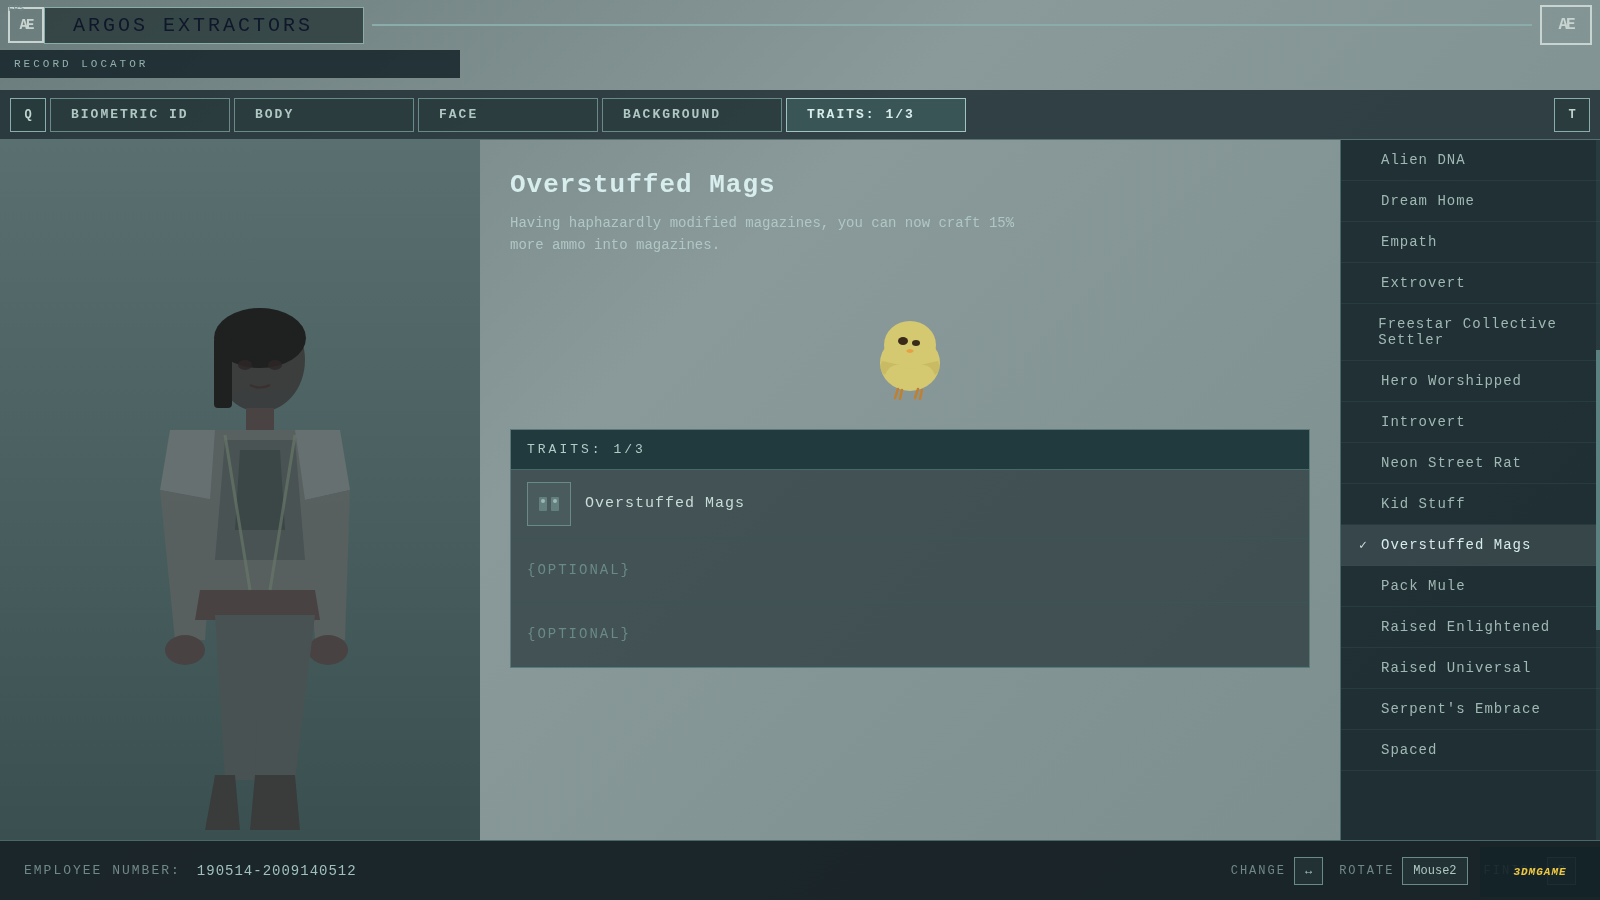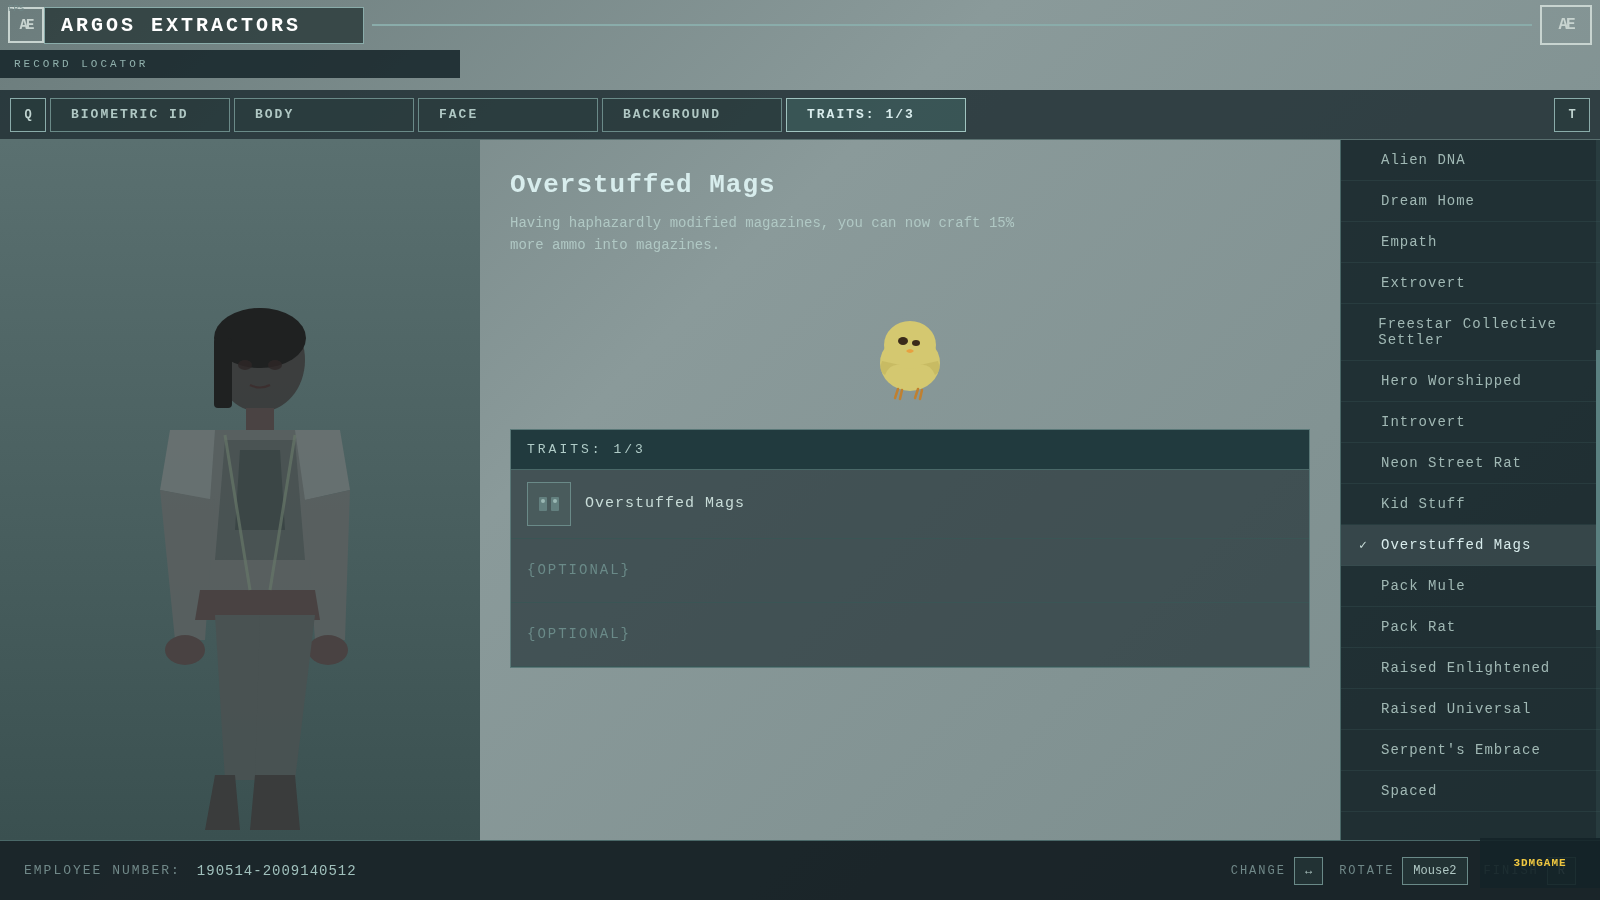--- a/index.html
+++ b/index.html
@@ -44,26 +44,26 @@
       align-items: center;
       justify-content: center;
       font-size: 14px;
       font-weight: bold;
       color: #c8d4d0;
       letter-spacing: -2px;
     }
 
     .game-title {
       font-size: 20px;
-      font-weight: bold;
-      color: #ffffff;
+      font-weight: normal;
+      color: #0f172a;
       letter-spacing: 3px;
       text-transform: uppercase;
       background: rgba(30,45,45,0.7);
-      padding: 6px 16px;
+      padding: 6px 28px;
       border: 1px solid #8aacaa;
       min-width: 320px;
     }
 
     .title-bar-line {
       flex: 1;
       height: 2px;
       background: #8aacaa;
       margin-left: 8px;
     }
@@ -417,29 +417,30 @@
       top: 4px;
       left: 8px;
       font-size: 9px;
       color: #708888;
       z-index: 20;
     }
 
     
     .watermark {
       position: absolute;
-      bottom: 12px;
+      bottom: 3px;
       right: 0;
       width: 120px;
       height: 50px;
       background: rgba(20,35,40,0.9);
       display: flex;
       align-items: center;
       justify-content: center;
       z-index: 20;
+      font-style: italic;
     }
 
     .watermark-text {
       font-size: 11px;
       color: #f0c840;
       font-weight: bold;
       letter-spacing: 1px;
     }
   </style>
 </head>
@@ -609,24 +610,20 @@
         <div class="trait-list-item selected">
           <span class="check">✓</span>
           <span>Overstuffed Mags</span>
         </div>
         <div class="trait-list-item">
           <span class="check"></span>
           <span>Pack Mule</span>
         </div>
         <div class="trait-list-item">
           <span class="check"></span>
-          <span>Pack Rat</span>
-        </div>
-        <div class="trait-list-item">
-          <span class="check"></span>
           <span>Raised Enlightened</span>
         </div>
         <div class="trait-list-item">
           <span class="check"></span>
           <span>Raised Universal</span>
         </div>
         <div class="trait-list-item">
           <span class="check"></span>
           <span>Serpent's Embrace</span>
         </div>

